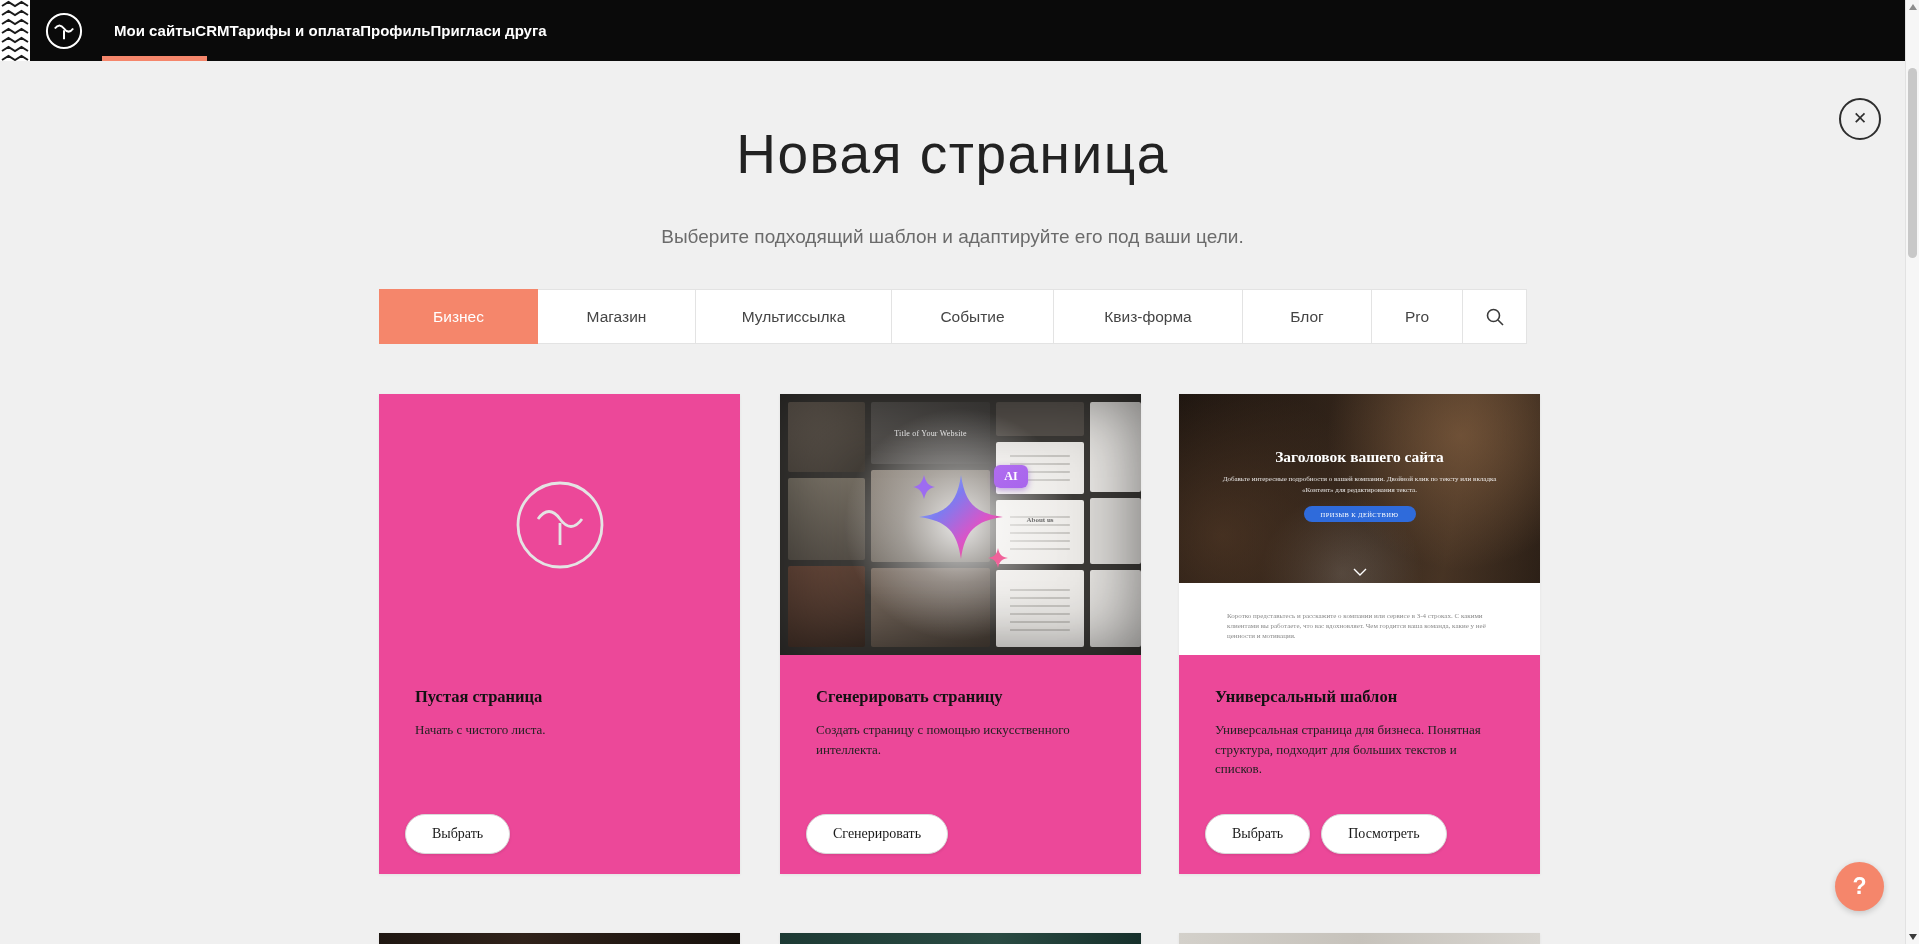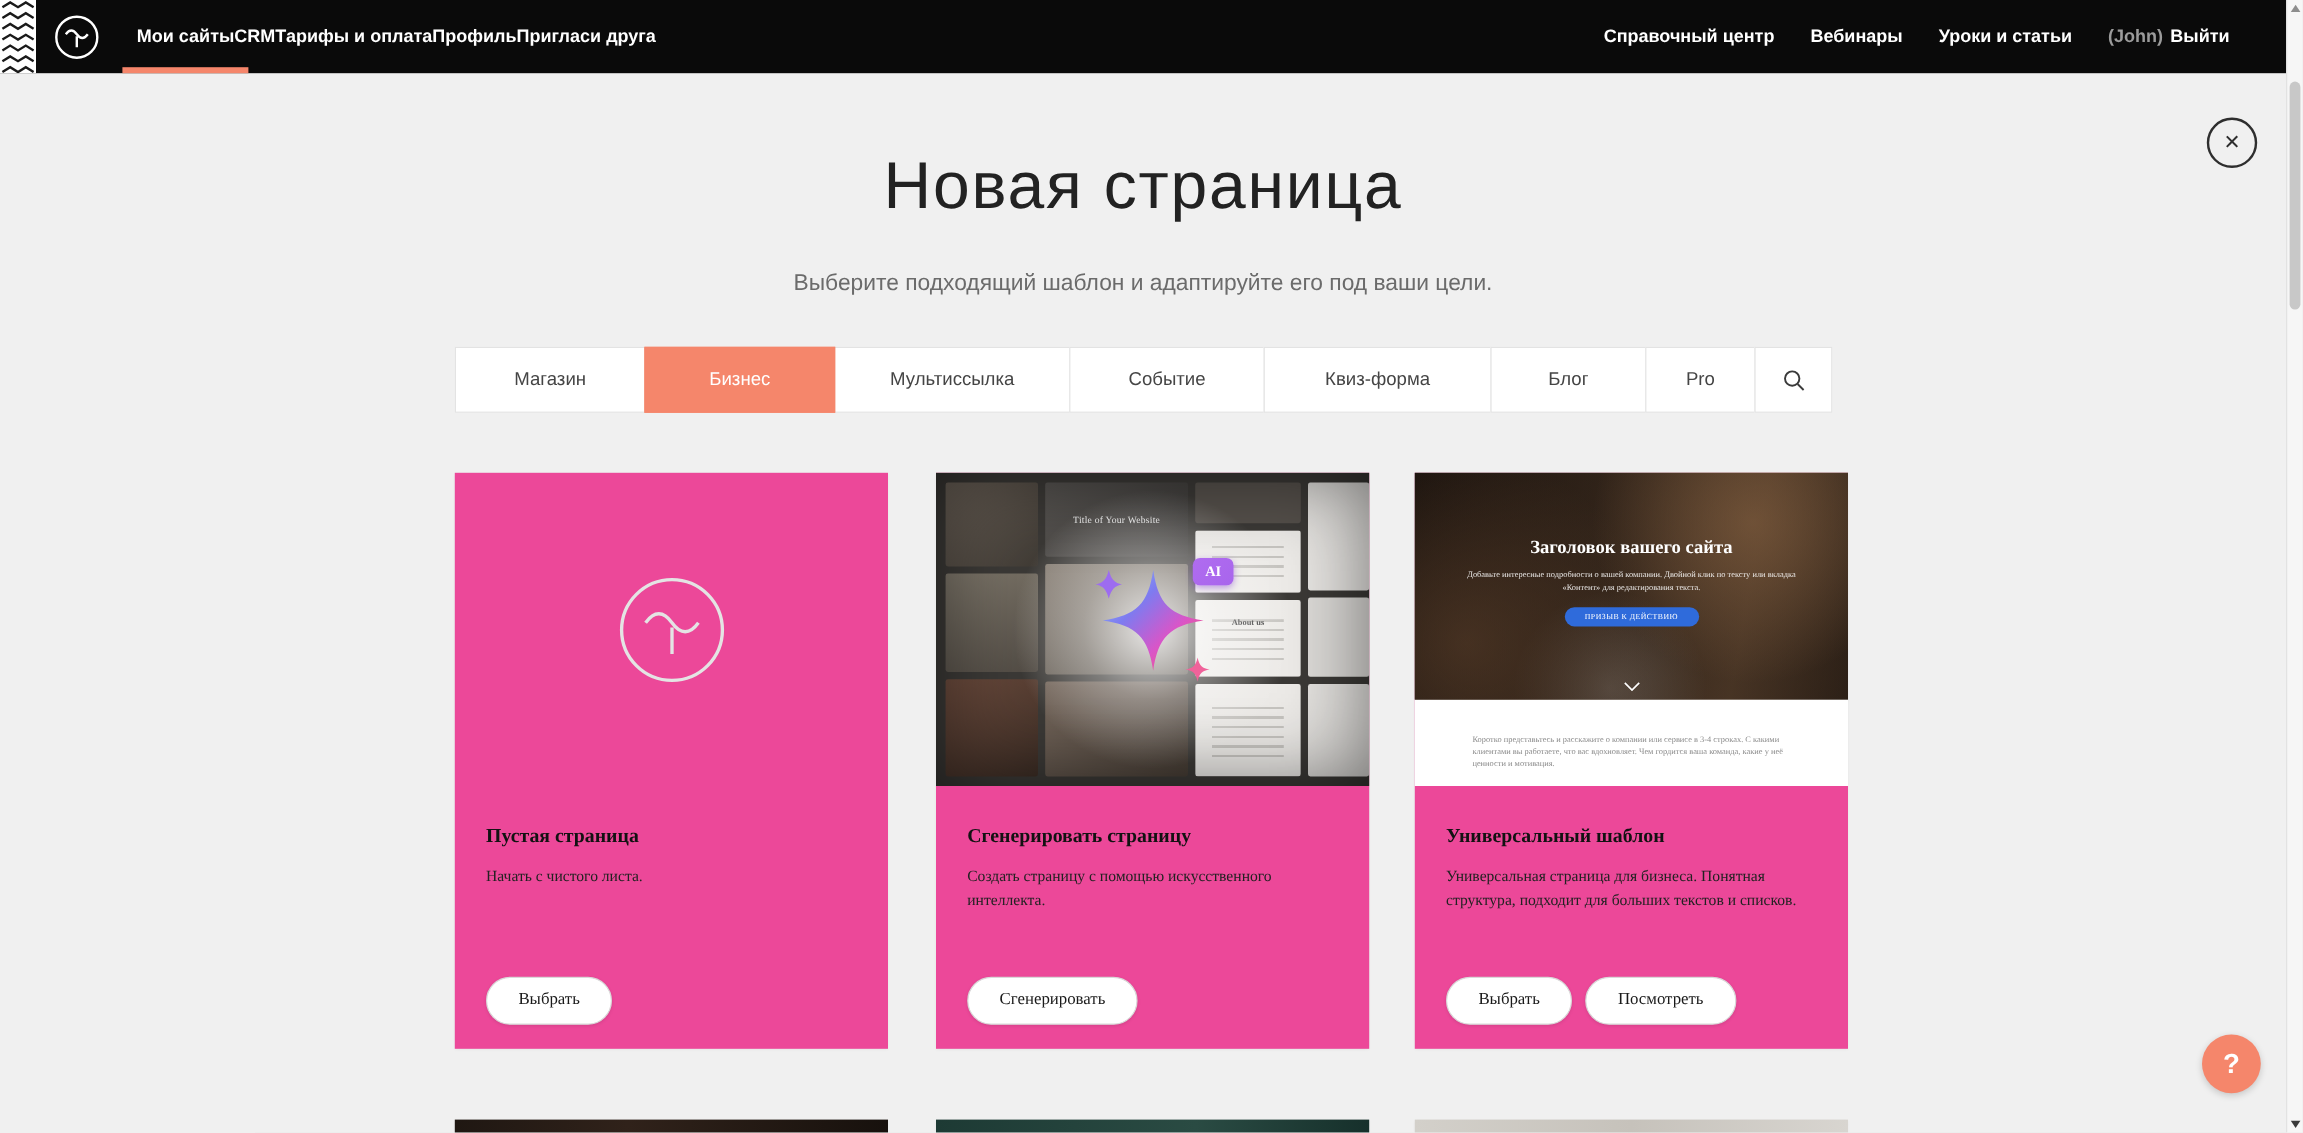--- a/index.html
+++ b/index.html
@@ -25,21 +25,21 @@
 
   
   .tabs { position:absolute; top:289px; left:50%; transform:translateX(-57.5%) translateX(380px); display:flex; height:55px; }
   .tabs { left:379px; transform:none; }
   .tab { background:#fff; border:1px solid #e3e3e3; margin-left:-1px; display:flex; align-items:center; justify-content:center; font-size:15.5px; color:#454545; cursor:pointer; }
   .tab:first-child { margin-left:0; }
   .tab.active { background:var(--accent,#f5866b); border-color:var(--accent,#f5866b); color:#fff; z-index:1; }
 
   
   .card { position:absolute; top:394px; width:361px; height:480px; background:#ec4899; box-shadow:0 1px 3px rgba(0,0,0,0.06);font-family:Liberation Serif, serif; }
-  .card-body { position:absolute; top:261px; left:0; right:0; bottom:0; padding:32px 26px 0; }
+  .card-body { position:absolute; top:261px; left:0; right:0; bottom:0; padding:32px 36px 0; }
   .card-title { font-size:16.5px; font-weight:700; color:#121212; }
   .card-desc { margin-top:13px; font-size:13px; line-height:1.5; color:#222; max-width:300px; }
   .card-actions { position:absolute; left:26px; bottom:20px; display:flex; gap:11px; }
   .btn-pill { height:40px; padding:0 26px; border-radius:20px; border:1px solid #d9d9d9; background:#fff; color:#1a1a1a; font-size:14px; font-family:inherit; display:flex; align-items:center; box-shadow:0 1px 3px rgba(0,0,0,0.10); cursor:pointer; white-space:nowrap; }
 
   
   .blank-preview { position:absolute; top:0; left:0; width:100%; height:261px; display:flex; align-items:center; justify-content:center; }
 
   
   .ai-preview { position:absolute; top:0; left:0; width:100%; height:261px; background:#3b3936; overflow:hidden; }
@@ -122,40 +122,31 @@
         <path d="M24 23 v11" fill="none" stroke="#fff" stroke-width="2.4"></path>
       </svg>
     </div>
     <nav class="nav-left">
       <div class="nav-item active">Мои сайты</div>
       <div class="nav-item">CRM</div>
       <div class="nav-item">Тарифы и оплата</div>
       <div class="nav-item">Профиль</div>
       <div class="nav-item">Пригласи друга</div>
     </nav>
-    <nav class="nav-right">
-      <div class="nav-item">Справочный центр</div>
-      <div class="nav-item">Вебинары</div>
-      <div class="nav-item">Уроки и статьи</div>
-      <div class="nav-user">
-        <span class="user-name">(John)</span>
-        <span class="logout-label">Выйти</span>
-      </div>
-    </nav>
   </header>
 
   <button class="close-btn">
     <span>✕</span>
   </button>
   <h1 class="page-title">Новая страница</h1>
   <div class="page-subtitle">Выберите подходящий шаблон и адаптируйте его под ваши цели.</div>
 
   <div class="tabs">
+    <div class="tab active" style="width:159px">Бизнес</div>
     <div class="tab" style="width:159px">Магазин</div>
-    <div class="tab active" style="width:159px">Бизнес</div>
     <div class="tab" style="width:197px">Мультиссылка</div>
     <div class="tab" style="width:163px">Событие</div>
     <div class="tab" style="width:190px">Квиз-форма</div>
     <div class="tab" style="width:130px">Блог</div>
     <div class="tab" style="width:92px">Pro</div>
     <div class="tab" style="width:65px">
       <svg width="20" height="20" viewBox="0 0 20 20">
         <circle cx="8.5" cy="8.5" r="6" fill="none" stroke="#3a3a3a" stroke-width="1.6"></circle>
         <line x1="13" y1="13" x2="18" y2="18" stroke="#3a3a3a" stroke-width="1.6"></line>
       </svg>

